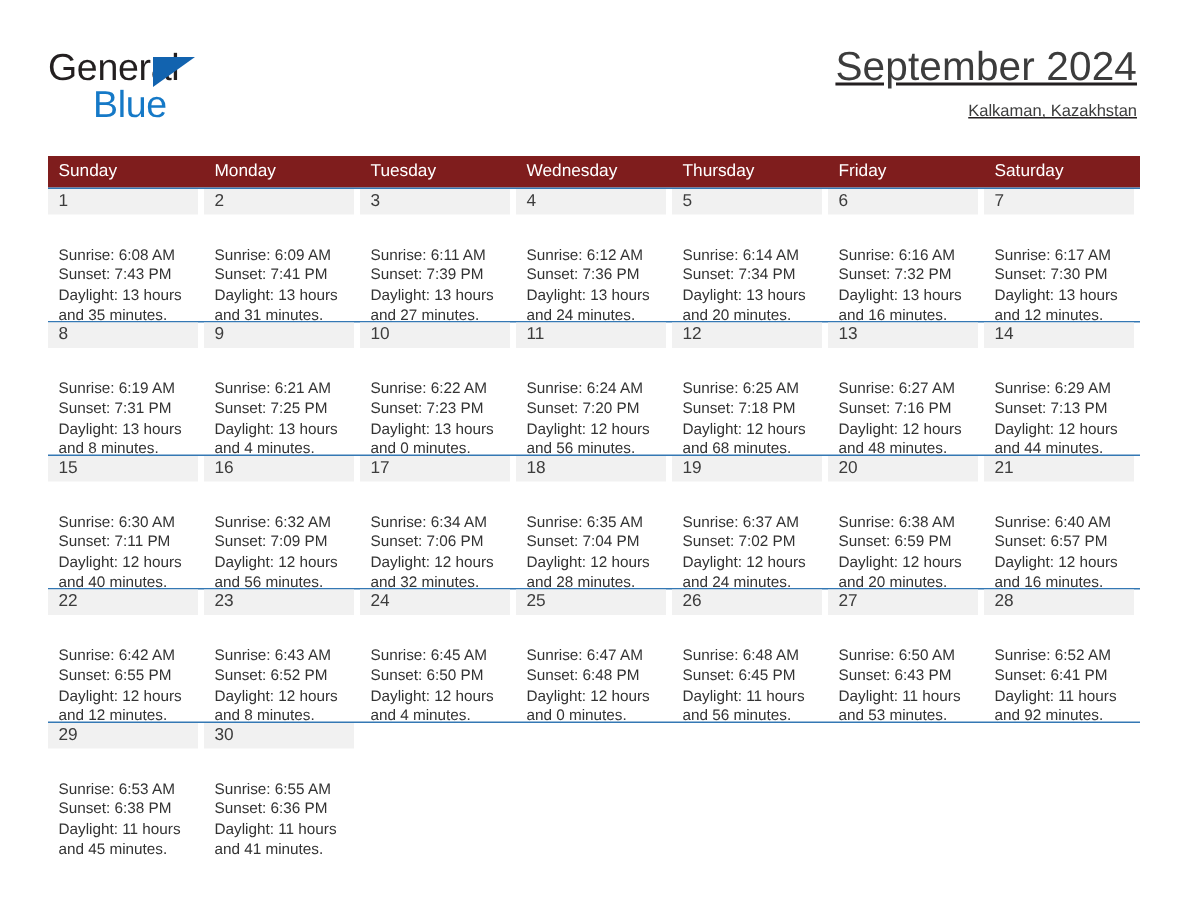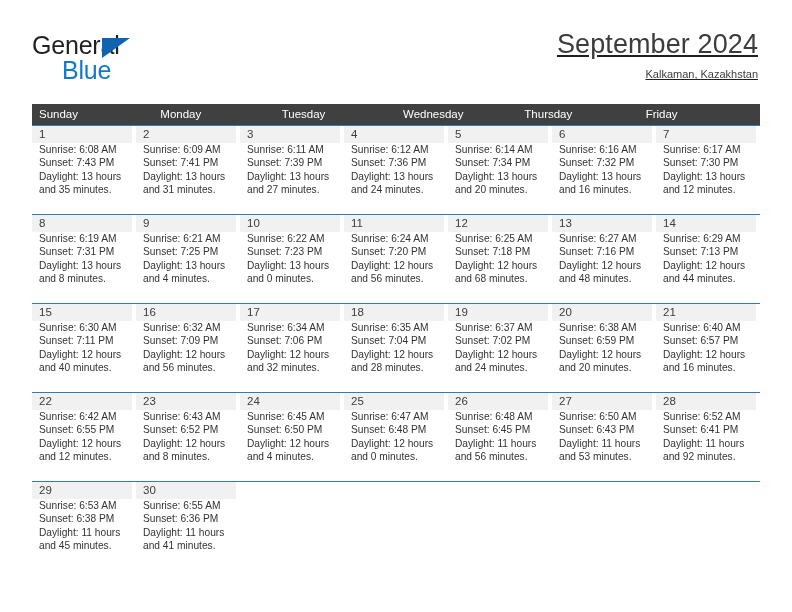--- a/index.html
+++ b/index.html
@@ -87,21 +87,21 @@
 
   
   .calendar {
     position: absolute;
     left: 32px;
     top: 104px;
     width: 728px;
   }
   .dow-row {
     display: flex;
-    background: #404040;
+    background: #7f1d1d;
     height: 21px;
   }
   .dow {
     flex: 1 1 0;
     color: #ffffff;
     font-size: 11.5px;
     line-height: 21px;
     padding-left: 7px;
     box-sizing: border-box;
     white-space: nowrap;
@@ -135,21 +135,21 @@
     line-height: 17px;
     height: 17px;
     padding-left: 7px;
     box-sizing: border-box;
   }
   .cell.empty .daynum {
     background: transparent;
   }
   .details {
     padding-left: 7px;
-    padding-top: 0;
+    padding-top: 21px;
     font-size: 10.2px;
     line-height: 13.4px;
     color: #333333;
   }
   .details div {
     white-space: nowrap;
   }
 </style>
 </head>
 <body>
@@ -170,20 +170,21 @@
   </div>
 
   <div class="calendar">
     <div class="dow-row">
       <div class="dow">Sunday</div>
       <div class="dow">Monday</div>
       <div class="dow">Tuesday</div>
       <div class="dow">Wednesday</div>
       <div class="dow">Thursday</div>
       <div class="dow">Friday</div>
+      <div class="dow">Saturday</div>
     </div>
 
     <div class="week">
       <div class="cell filled">
         <div class="cell-inner">
           <div class="daynum">1</div>
           <div class="details">
             <div>Sunrise: 6:08 AM</div>
             <div>Sunset: 7:43 PM</div>
             <div>Daylight: 13 hours</div>

